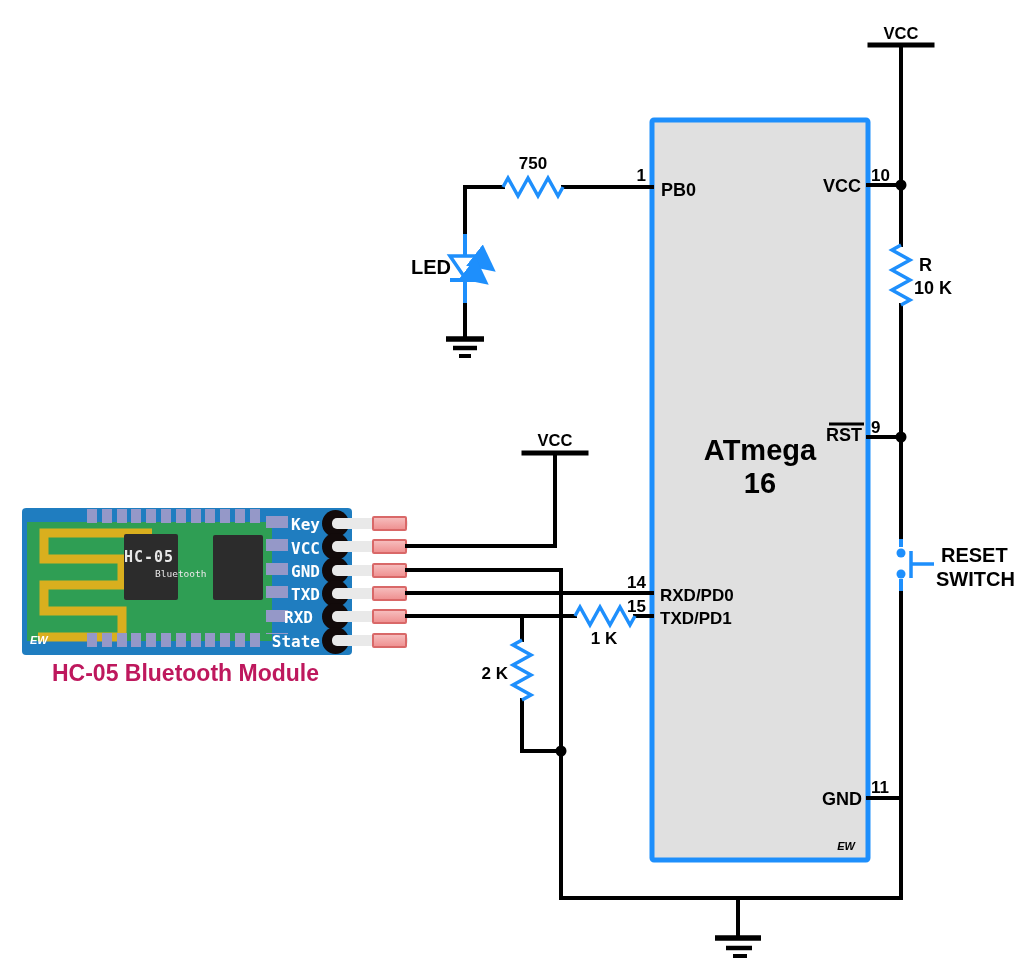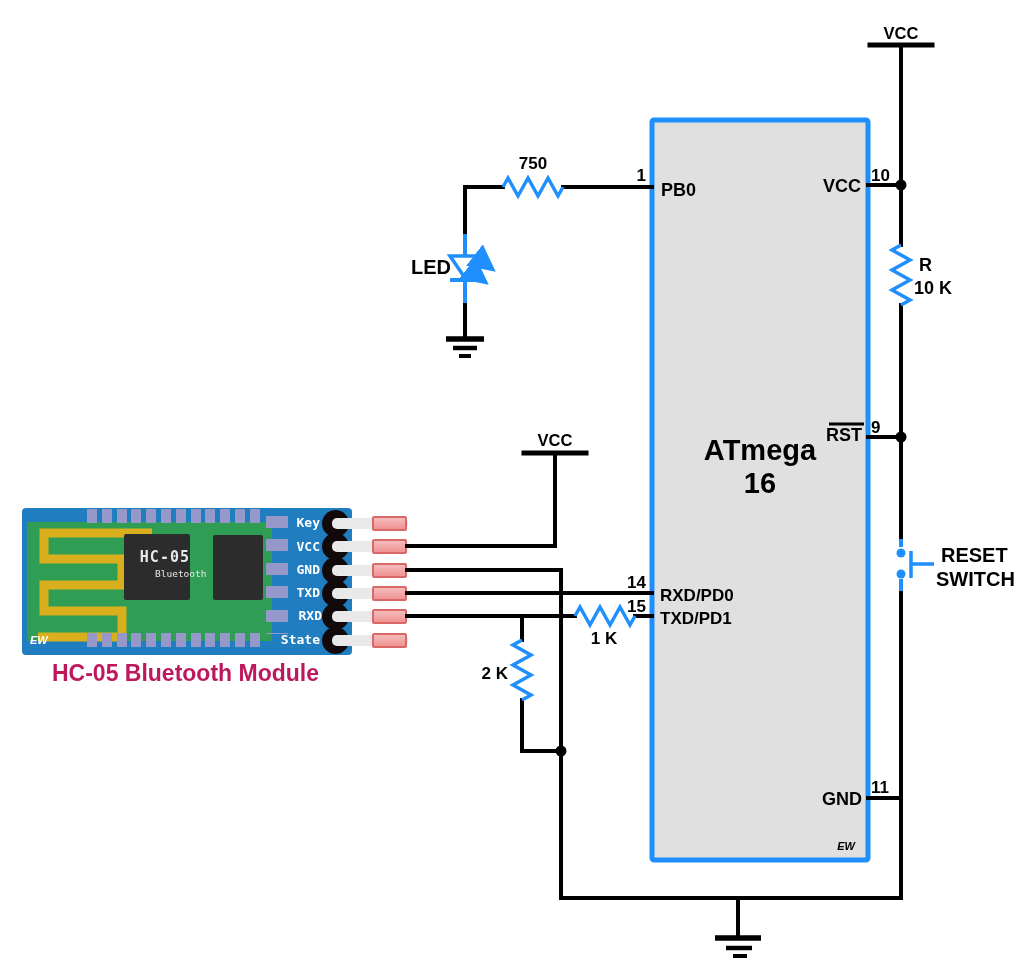--- a/index.html
+++ b/index.html
@@ -7,32 +7,32 @@
           font-family:"Liberation Sans",sans-serif;}
   
   #hc05{position:absolute;left:22px;top:508px;width:330px;height:147px;background:#1f7dc0;border-radius:4px;}
   #hc05 .pcb{position:absolute;left:5px;top:14px;width:245px;height:119px;background:#2f9e54;}
   #hc05 .pads-top{position:absolute;left:65px;top:1px;width:178px;height:14px;
      background:repeating-linear-gradient(90deg,#9598c8 0 10px,rgba(0,0,0,0) 10px 14.8px);}
   #hc05 .pads-bottom{position:absolute;left:65px;top:125px;width:178px;height:14px;
      background:repeating-linear-gradient(90deg,#9598c8 0 10px,rgba(0,0,0,0) 10px 14.8px);}
   #hc05 .pads-right{position:absolute;left:244px;top:8px;width:22px;height:118px;
      background:repeating-linear-gradient(180deg,#9598c8 0 12px,rgba(0,0,0,0) 12px 23.4px);}
-  #hc05 .chip1{position:absolute;left:102px;top:26px;width:66px;height:66px;background:#2c2c2c;border-radius:2px;
-     color:#e8e8e8;text-align:right;font-family:"DejaVu Sans Mono",monospace;}
+  #hc05 .chip1{position:absolute;left:102px;top:26px;width:54px;height:66px;background:#2c2c2c;border-radius:2px;
+     color:#e8e8e8;text-align:left;font-family:"DejaVu Sans Mono",monospace;}
   #hc05 .chip1 .l1{margin-top:14px;font-size:15px;font-weight:bold;letter-spacing:1px;}
   #hc05 .chip1 .l2{font-size:9.5px;margin-top:2px;padding-left:31px;}
   #hc05 .chip2{position:absolute;left:191px;top:27px;width:50px;height:65px;background:#2c2c2c;border-radius:2px;}
   #hc05 .ew{position:absolute;left:8px;top:126px;color:#fff;font-size:11px;font-weight:bold;font-style:italic;}
   .pin-row{position:absolute;left:0;top:0;width:0;height:0;}
   .pin-hole{position:absolute;width:27px;height:27px;border-radius:50%;background:#120a0a;}
   .pin-shaft{position:absolute;width:76px;height:11px;border-radius:5px;background:#e9e9e9;}
   .pin-tip{position:absolute;width:31px;height:11px;background:linear-gradient(#f6bcbc,#ef9292);border:2px solid #d96868;border-radius:2px;}
   .pin-label{position:absolute;width:140px;text-align:right;color:#fff;
-     font-family:"DejaVu Sans Mono",monospace;font-size:13px;font-weight:bold;}
+     font-family:"DejaVu Sans Mono",monospace;font-size:16px;font-weight:bold;}
   #caption{position:absolute;left:38px;top:660px;width:295px;text-align:center;
      font-size:23px;font-weight:bold;color:#be185d;}
   
   #schematic{position:absolute;left:0;top:0;pointer-events:none;}
   text{font-family:"Liberation Sans",sans-serif;font-weight:bold;fill:#000;}
 </style>
 </head>
 <body>
 
 <div id="canvas">
@@ -73,21 +73,21 @@
     <div class="pin-row">
       <div class="pin-hole" style="left:300px;top:71.5px"></div>
       <div class="pin-shaft" style="left:310px;top:79.5px"></div>
       <div class="pin-tip" style="left:350px;top:77.5px"></div>
       <div class="pin-label" style="left:158px;top:77px">TXD</div>
     </div>
     <div class="pin-row">
       <div class="pin-hole" style="left:300px;top:94.5px"></div>
       <div class="pin-shaft" style="left:310px;top:102.5px"></div>
       <div class="pin-tip" style="left:350px;top:100.5px"></div>
-      <div class="pin-label" style="left:160px;top:100px">RXD</div>
+      <div class="pin-label" style="left:151px;top:100px">RXD</div>
     </div>
     <div class="pin-row">
       <div class="pin-hole" style="left:300px;top:118.5px"></div>
       <div class="pin-shaft" style="left:310px;top:126.5px"></div>
       <div class="pin-tip" style="left:350px;top:124.5px"></div>
       <div class="pin-label" style="left:158px;top:124px">State</div>
     </div>
   </div>
 
   <div id="caption">HC-05 Bluetooth Module</div>

